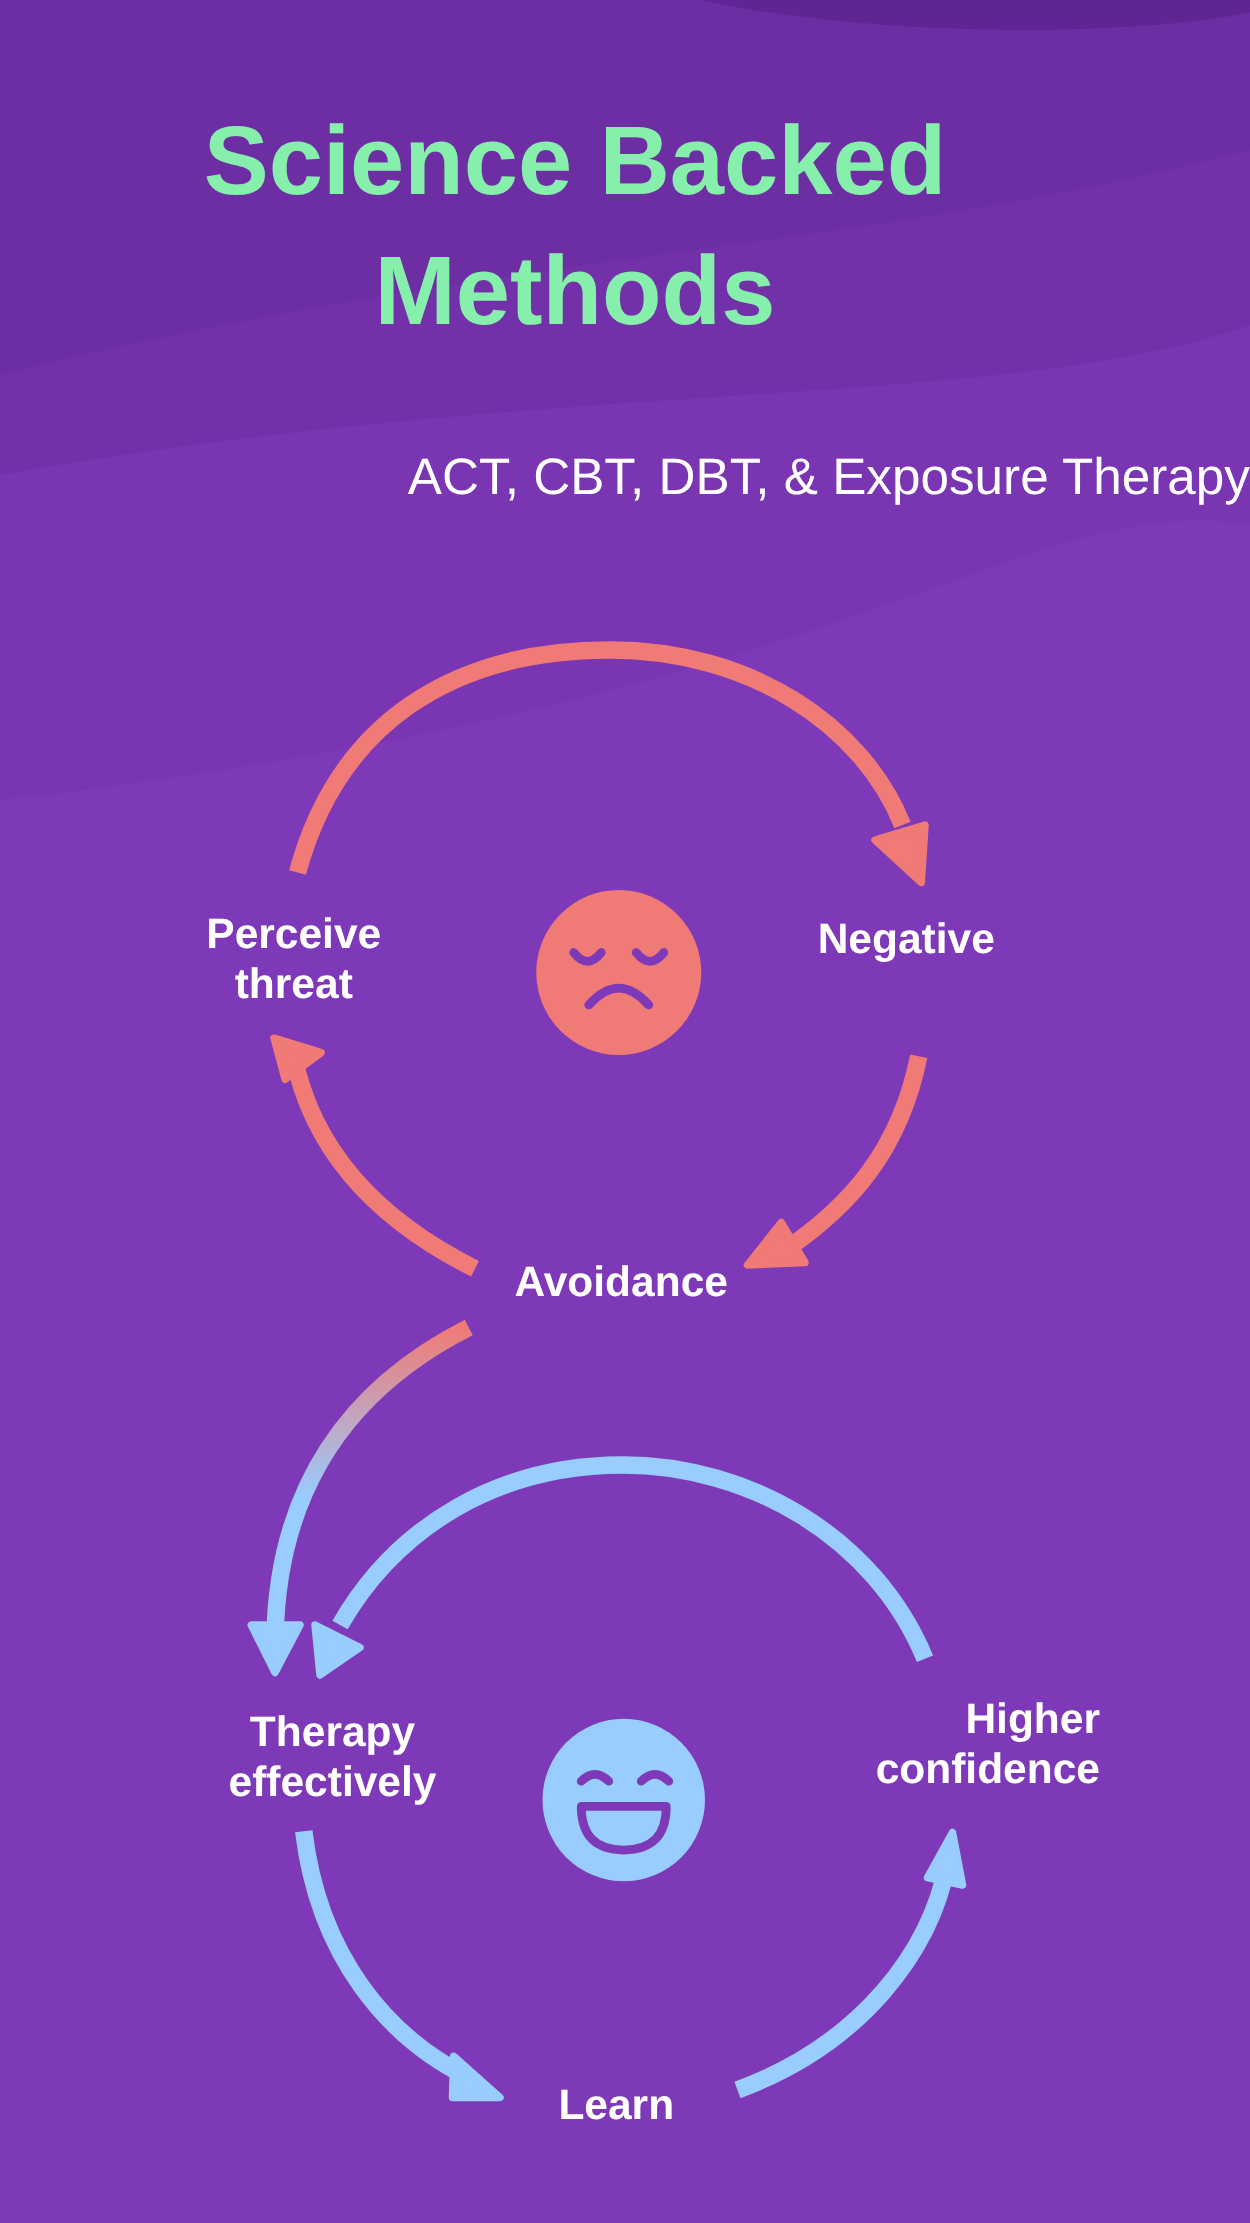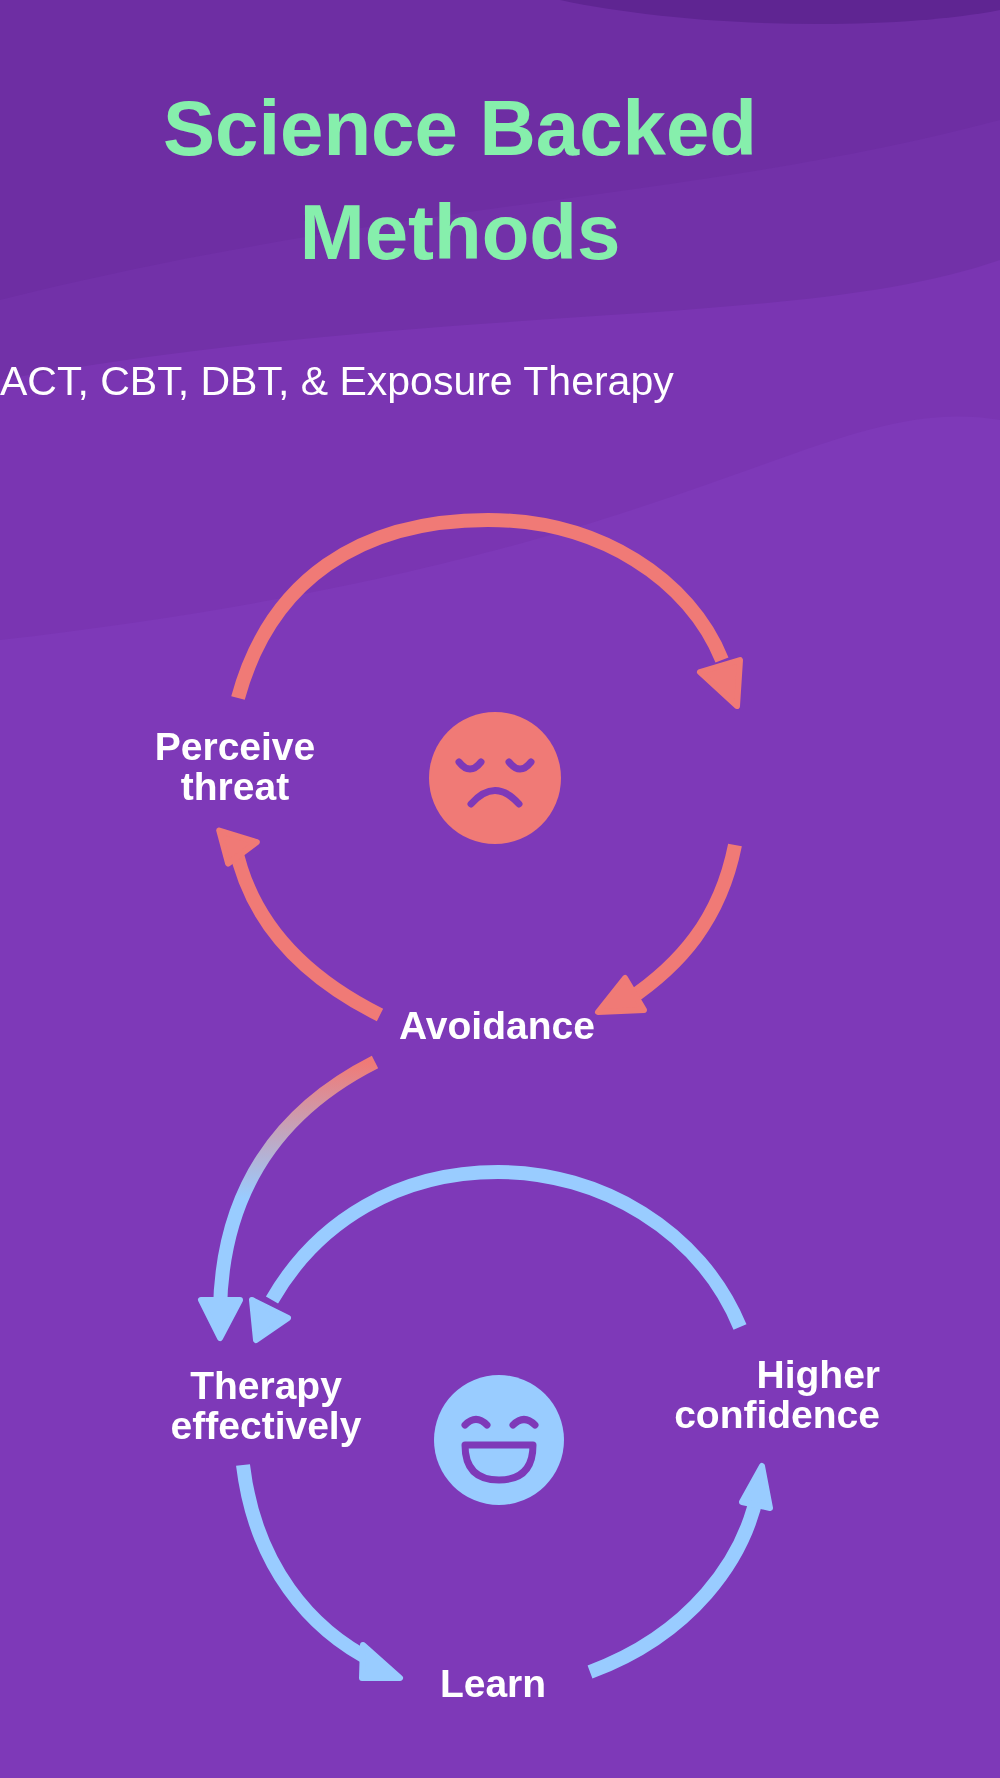--- a/index.html
+++ b/index.html
@@ -1,20 +1,20 @@
 <!DOCTYPE html>
 <html><head>
 <meta charset="utf-8">
 <style>
   html,body{margin:0;padding:0;}
   body{width:1000px;height:1778px;overflow:hidden;background:#7e39b8;font-family:"Liberation Sans",sans-serif;position:relative;}
   .bg{position:absolute;left:0;top:0;width:1000px;height:1778px;}
   .title{position:absolute;left:0;width:920px;text-align:center;color:#86efac;font-weight:bold;font-size:78px;line-height:104px;top:76px;}
-  .subtitle{position:absolute;left:0;width:1000px;text-align:left;color:#fff;font-size:41px;top:358px;}
-  .label{position:absolute;color:#fff;font-weight:bold;font-size:39px;line-height:40px;text-align:center;}
+  .subtitle{position:absolute;left:0;width:1000px;text-align:right;color:#fff;font-size:41px;top:358px;}
+  .label{position:absolute;color:#fff;font-weight:bold;font-size:34px;line-height:40px;text-align:center;}
   .diagram{position:absolute;left:0;top:0;width:1000px;height:1778px;}
 </style>
 </head>
 <body>
 
 <svg class="bg" viewBox="0 0 1000 1778">
   <rect width="1000" height="1778" fill="#7e39b8"></rect>
   <path d="M0 0 H1000 V420 C820 390 700 560 0 640 Z" fill="#7a35b2"></path>
   <path d="M0 0 H1000 V260 C800 330 450 300 0 380 Z" fill="#7231a8"></path>
   <path d="M0 0 H1000 V120 C700 200 400 200 0 300 Z" fill="#6e2ea3"></path>
@@ -70,20 +70,21 @@
     <path d="M513 1425 Q524 1414 535 1425" fill="none" stroke="#7e39b8" stroke-width="7" stroke-linecap="round"></path>
     <path d="M465 1445 H533 Q533 1480 499 1480 Q465 1480 465 1445 Z" fill="none" stroke="#7e39b8" stroke-width="7" stroke-linejoin="round"></path>
   </g>
 </svg>
 
 <div class="label" style="left:140px;top:727px;width:190px;">
   <div>Perceive</div>
   <div>threat</div>
 </div>
 <div class="label" style="left:625px;top:731px;width:200px;">
+  <div>Negative</div>
 </div>
 <div class="label" style="left:397px;top:1006px;width:200px;">
   <div>Avoidance</div>
 </div>
 
 <div class="label" style="left:160px;top:1366px;width:212px;">
   <div>Therapy</div>
   <div>effectively</div>
 </div>
 <div class="label" style="left:393px;top:1664px;width:200px;">

